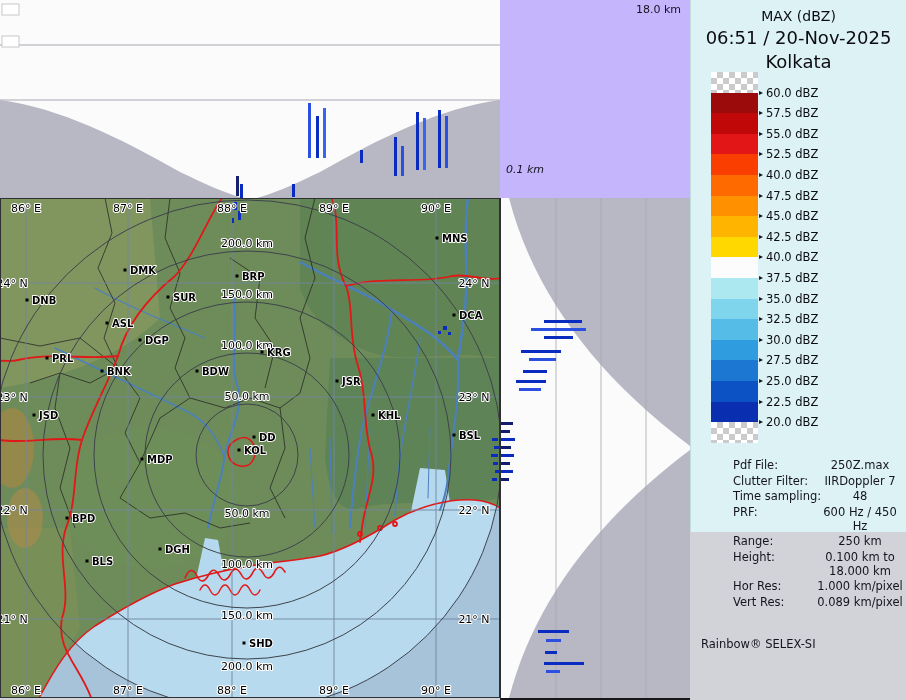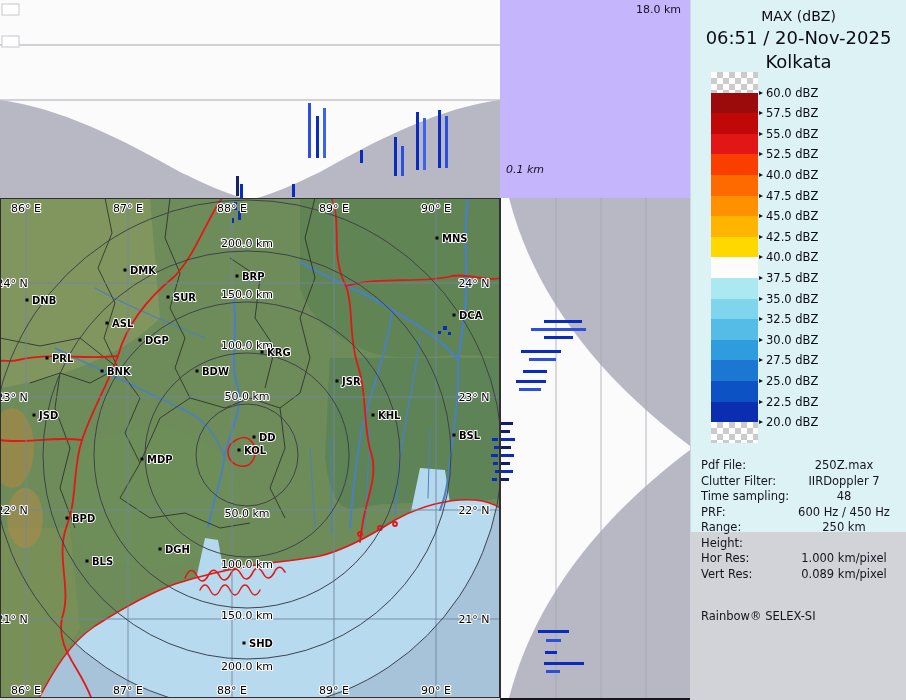--- a/index.html
+++ b/index.html
@@ -23,21 +23,21 @@
   
   .lg-title{font-size:14px;text-align:center;margin-top:8px;color:#0c0c14;}
   .lg-sub{font-size:18px;text-align:center;margin-top:3px;color:#0c0c14;}
   .leg-cell{position:absolute;left:20px;width:47px;height:21px;}
   .checker{background:repeating-conic-gradient(#cbcbcb 0% 25%,#ffffff 0% 50%) 0 0/12px 12px;}
   .leg-label{position:absolute;left:68px;height:14px;line-height:14px;font-size:11.5px;color:#0c0c14;white-space:nowrap;display:flex;align-items:center;}
   .leg-arrow{font-size:8px;margin-right:3px;color:#101018;}
 
   
   .info{position:absolute;top:458px;left:10px;width:202px;font-size:11.5px;color:#14141e;}
-  .info-row{display:flex;margin-bottom:1.5px;}
+  .info-row{display:flex;margin-bottom:1.5px;margin-left:32px;}
   .info-label{width:84px;flex:none;white-space:nowrap;}
   .info-value{flex:1;text-align:center;}
   .brand{margin-top:28px;}
 
   
   .mlabel{font:11px "DejaVu Sans",sans-serif;fill:#000;paint-order:stroke;stroke:#ffffff;stroke-width:2.2px;stroke-linejoin:round;}
   .anch{text-anchor:middle;}
   .citylabel{font:bold 10px "DejaVu Sans",sans-serif;fill:#000;paint-order:stroke;stroke:#ffffff;stroke-width:1.8px;stroke-linejoin:round;}
   .citydot{fill:#000;}
   .ring{fill:none;stroke:#3e434c;stroke-width:1;}
@@ -422,20 +422,21 @@
           <div class="info-row">
             <div class="info-label">PRF:</div>
             <div class="info-value">600 Hz / 450 Hz</div>
           </div>
           <div class="info-row">
             <div class="info-label">Range:</div>
             <div class="info-value">250 km</div>
           </div>
           <div class="info-row">
             <div class="info-label">Height:</div>
+            <div class="info-value">0.100 km to 18.000 km</div>
           </div>
           <div class="info-row">
             <div class="info-label">Hor Res:</div>
             <div class="info-value">1.000 km/pixel</div>
           </div>
           <div class="info-row">
             <div class="info-label">Vert Res:</div>
             <div class="info-value">0.089 km/pixel</div>
           </div>
         </div>

